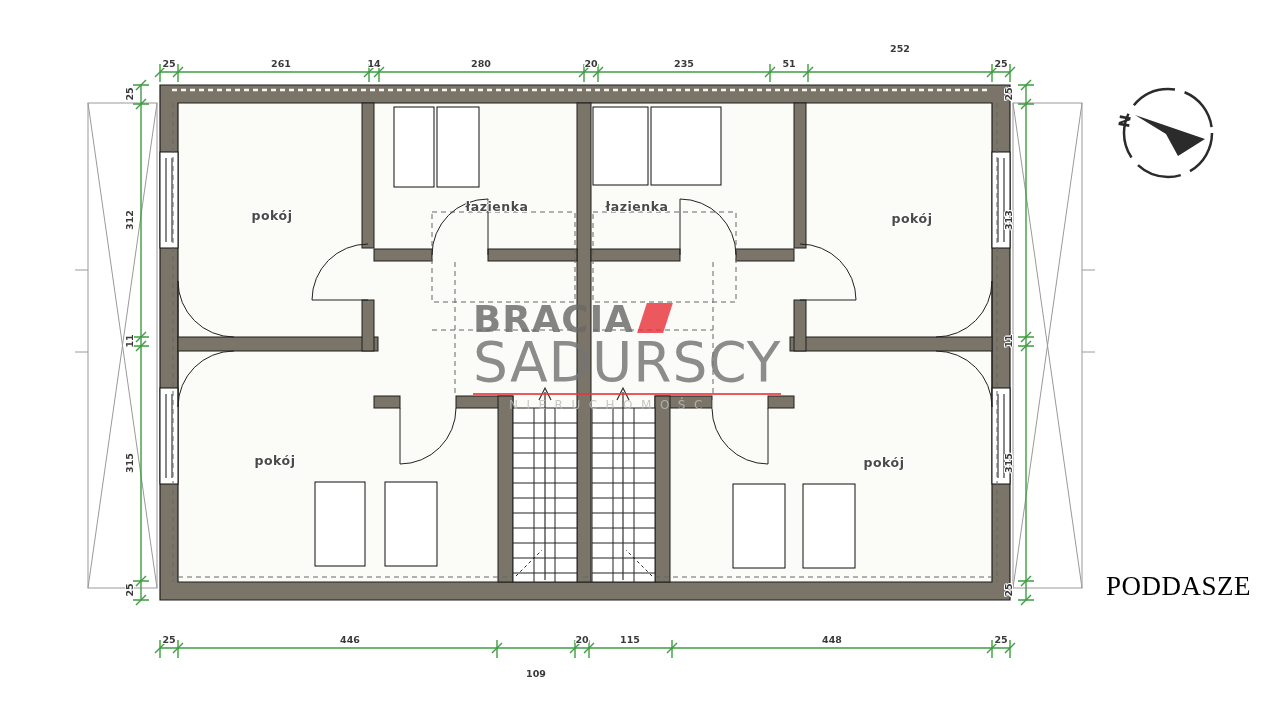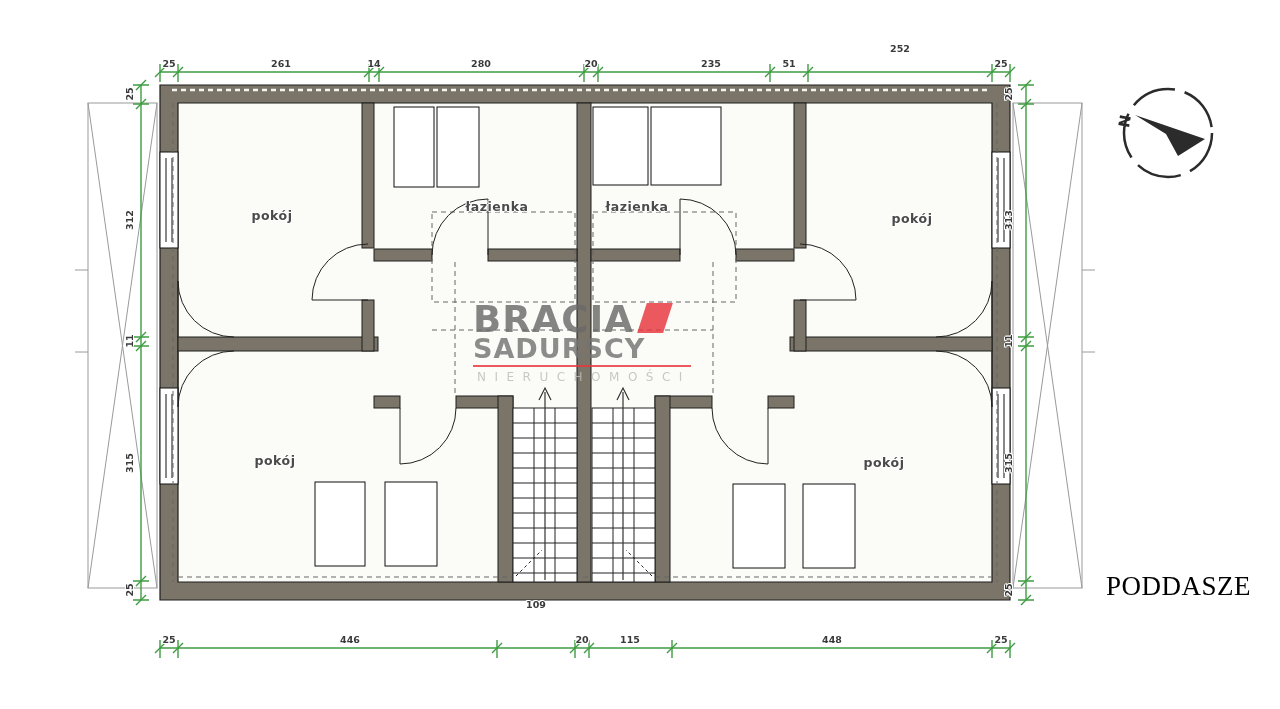--- a/index.html
+++ b/index.html
@@ -12,23 +12,23 @@
   .dim-v{transform:translate(-50%,-50%) rotate(-90deg);}
   .room{font-size:12.5px;font-weight:bold;color:#4a4a4a;letter-spacing:.5px;
         text-shadow:-1px 0 #fff,1px 0 #fff,0 -1px #fff,0 1px #fff;}
   .north{font-size:15px;font-weight:bold;color:#2b2b2b;
          transform:translate(-50%,-50%) rotate(100deg);}
   #watermark{position:absolute;left:473px;top:301px;opacity:.82;line-height:1;}
   #wm-row1{display:flex;align-items:flex-start;text-align:right;}
   #wm-line1{font-size:37px;font-weight:bold;color:#6a6a6a;letter-spacing:1px;}
   #wm-logo{width:26px;height:30px;background:#e8363d;transform:skewX(-18deg);
            margin-left:8px;margin-top:2px;}
-  #wm-line2{font-size:27px;font-weight:bold;color:#747474;letter-spacing:1px;margin-top:-3px;}
+  #wm-line2{font-size:55px;font-weight:normal;color:#747474;letter-spacing:1px;margin-top:-3px;}
   #wm-rule{height:2px;background:#e8363d;margin-top:3px;width:100%;}
-  #wm-line3{font-size:12px;color:#bdbcba;letter-spacing:8.5px;margin-top:4px;padding-left:4px;}
+  #wm-line3{font-size:12px;color:#bdbcba;letter-spacing:8.5px;margin-top:4px;padding-left:4px;margin-left:32px;}
   #floor-title{position:absolute;left:1106px;top:571px;font-family:"Liberation Serif",serif;
                font-size:27px;font-weight:normal;color:#000;letter-spacing:.5px;}
 </style>
 </head>
 <body>
 
 <div id="stage">
 
 <svg id="plan-svg" width="1280" height="709" viewBox="0 0 1280 709">
 
@@ -166,28 +166,28 @@
     <circle cx="1168" cy="133" r="44" fill="none" stroke="#2b2b2b" stroke-width="2.5" stroke-dasharray="46 10"></circle>
     <polygon points="1135,115 1205,139 1178,156 1166,134" fill="#2b2b2b"></polygon>
   </g>
 </svg>
 
 <div class="lbl dim" style="left:169px;top:63px">25</div>
 <div class="lbl dim" style="left:281px;top:63px">261</div>
 <div class="lbl dim" style="left:374px;top:63px">14</div>
 <div class="lbl dim" style="left:481px;top:63px">280</div>
 <div class="lbl dim" style="left:591px;top:63px">20</div>
-<div class="lbl dim" style="left:711px;top:63px">235</div>
+<div class="lbl dim" style="left:684px;top:63px">235</div>
 <div class="lbl dim" style="left:789px;top:63px">51</div>
 <div class="lbl dim" style="left:900px;top:48px">252</div>
 <div class="lbl dim" style="left:1001px;top:63px">25</div>
 
 <div class="lbl dim" style="left:169px;top:639px">25</div>
 <div class="lbl dim" style="left:350px;top:639px">446</div>
-<div class="lbl dim" style="left:536px;top:604px">109</div>
+<div class="lbl dim" style="left:536px;top:673px">109</div>
 <div class="lbl dim" style="left:582px;top:639px">20</div>
 <div class="lbl dim" style="left:630px;top:639px">115</div>
 <div class="lbl dim" style="left:832px;top:639px">448</div>
 <div class="lbl dim" style="left:1001px;top:639px">25</div>
 
 <div class="lbl dim dim-v" style="left:129px;top:94px">25</div>
 <div class="lbl dim dim-v" style="left:129px;top:220px">312</div>
 <div class="lbl dim dim-v" style="left:129px;top:341px">11</div>
 <div class="lbl dim dim-v" style="left:129px;top:463px">315</div>
 <div class="lbl dim dim-v" style="left:129px;top:590px">25</div>

